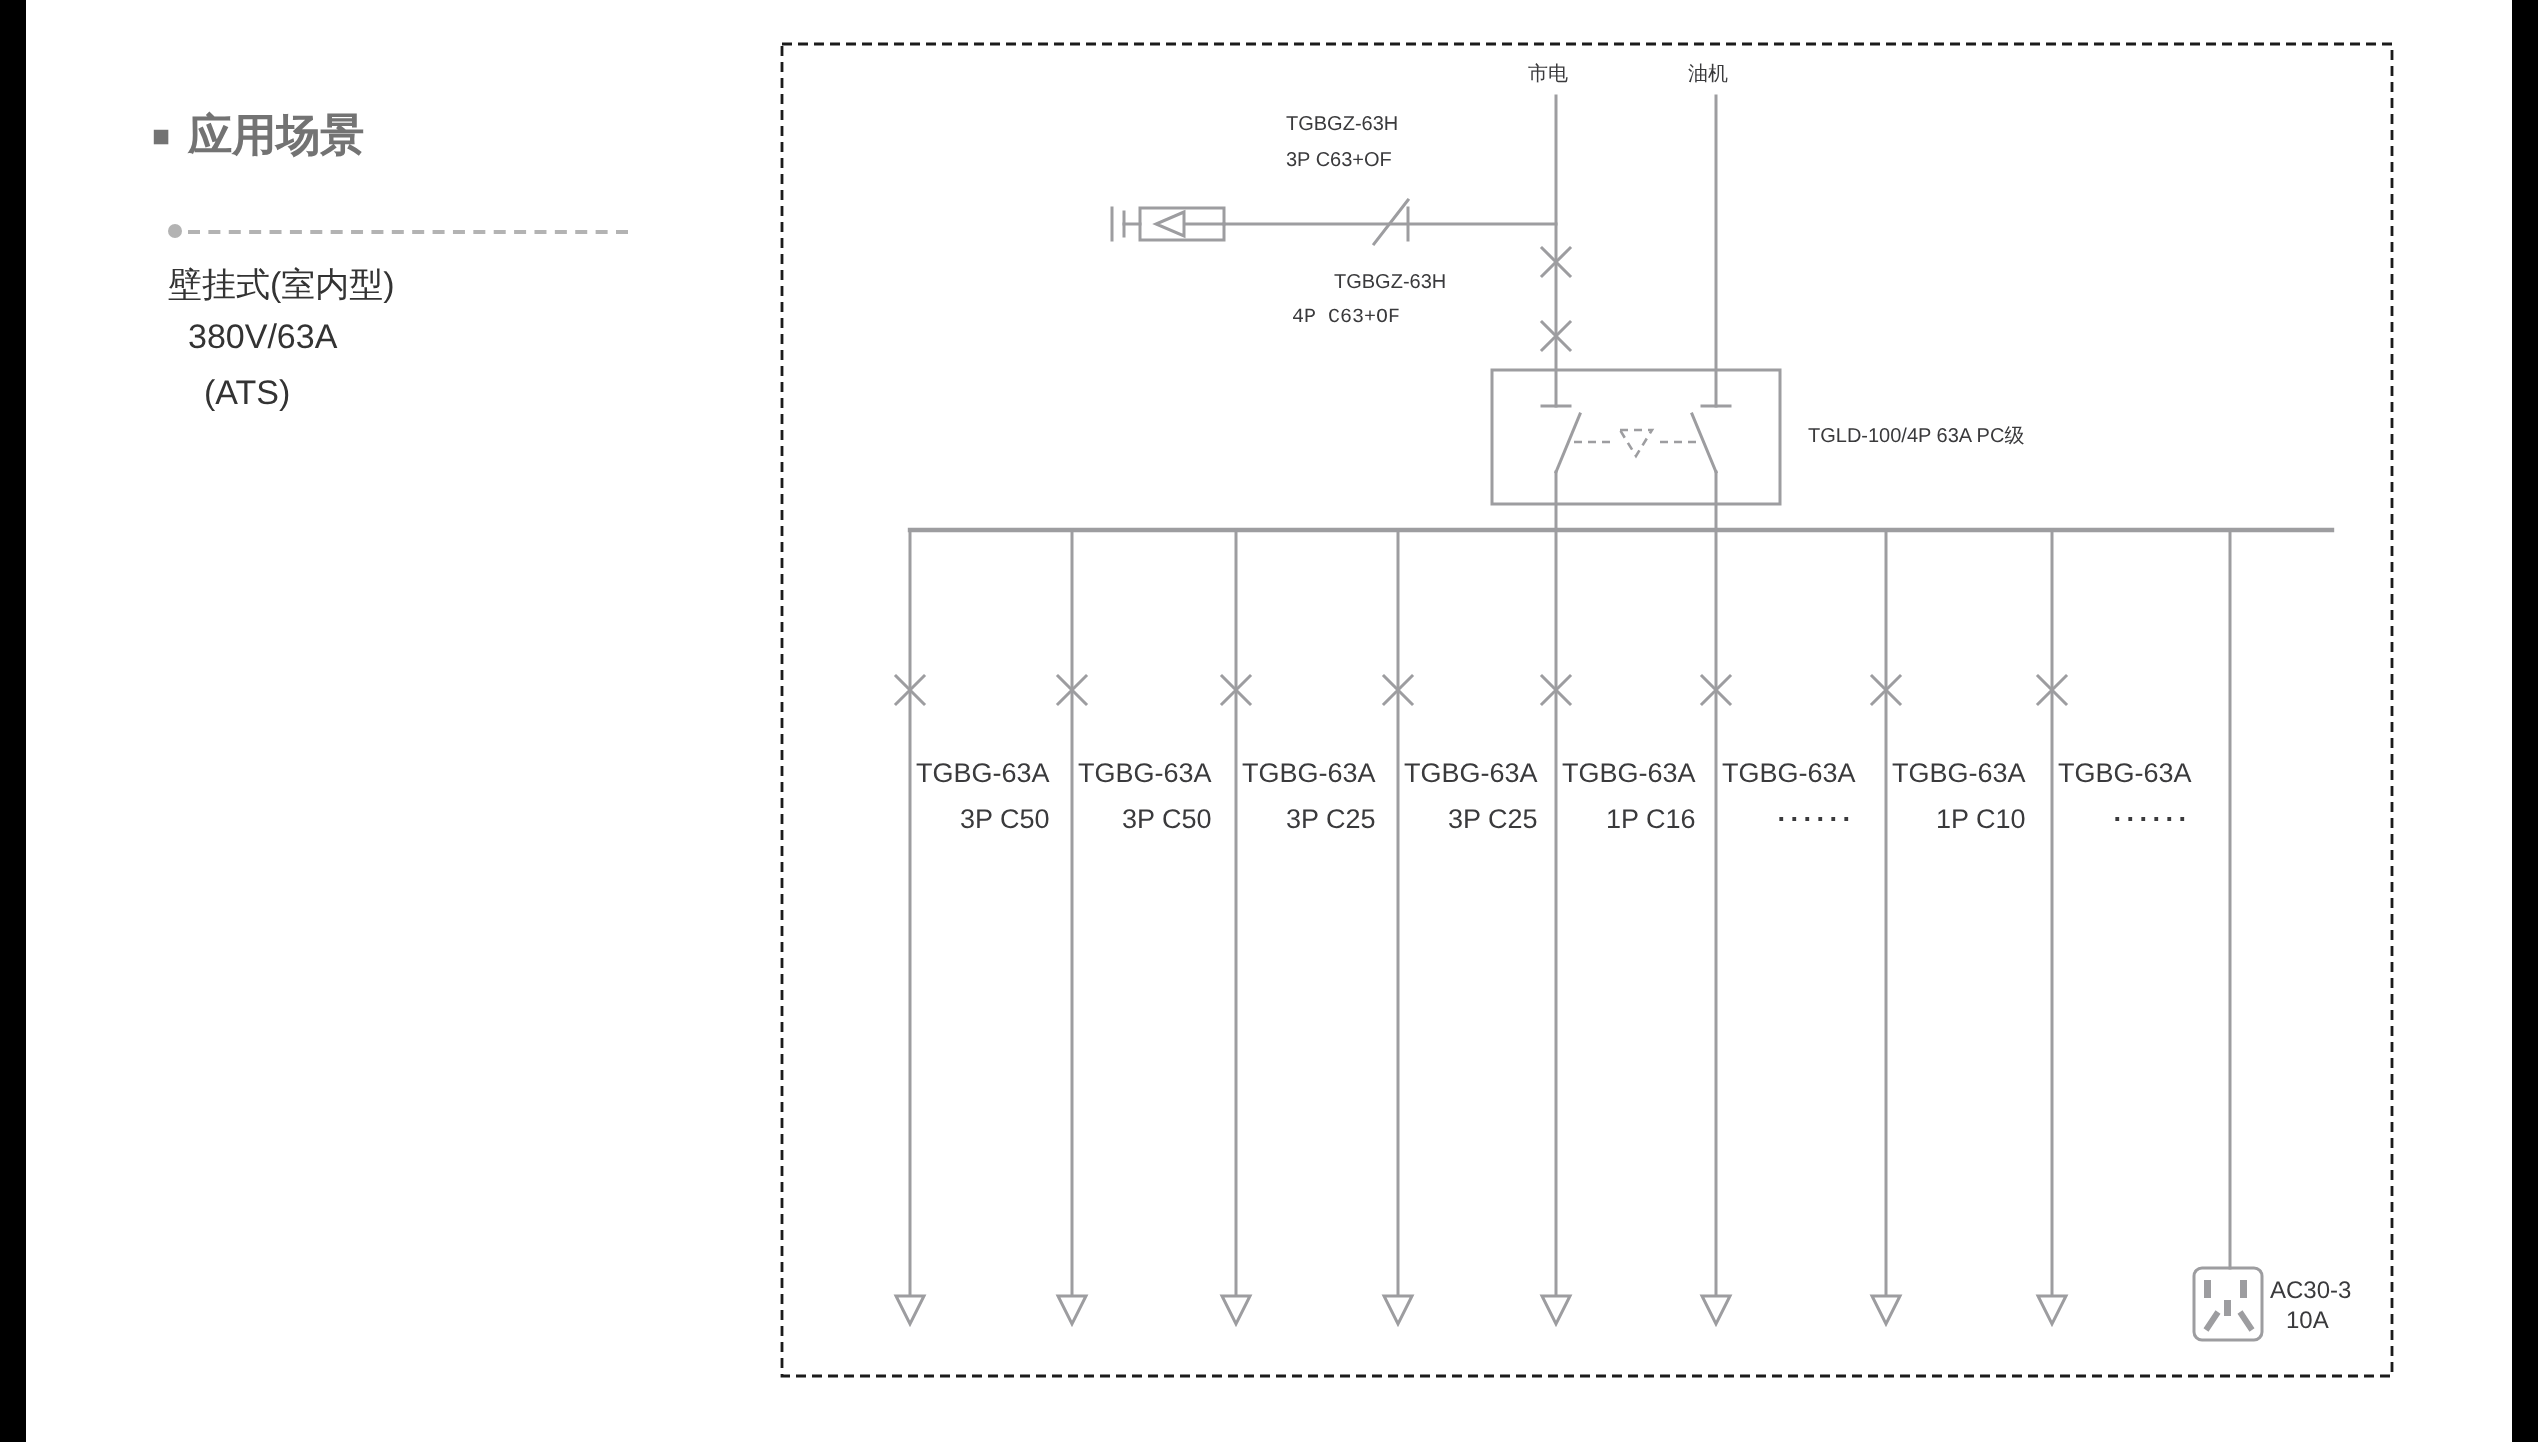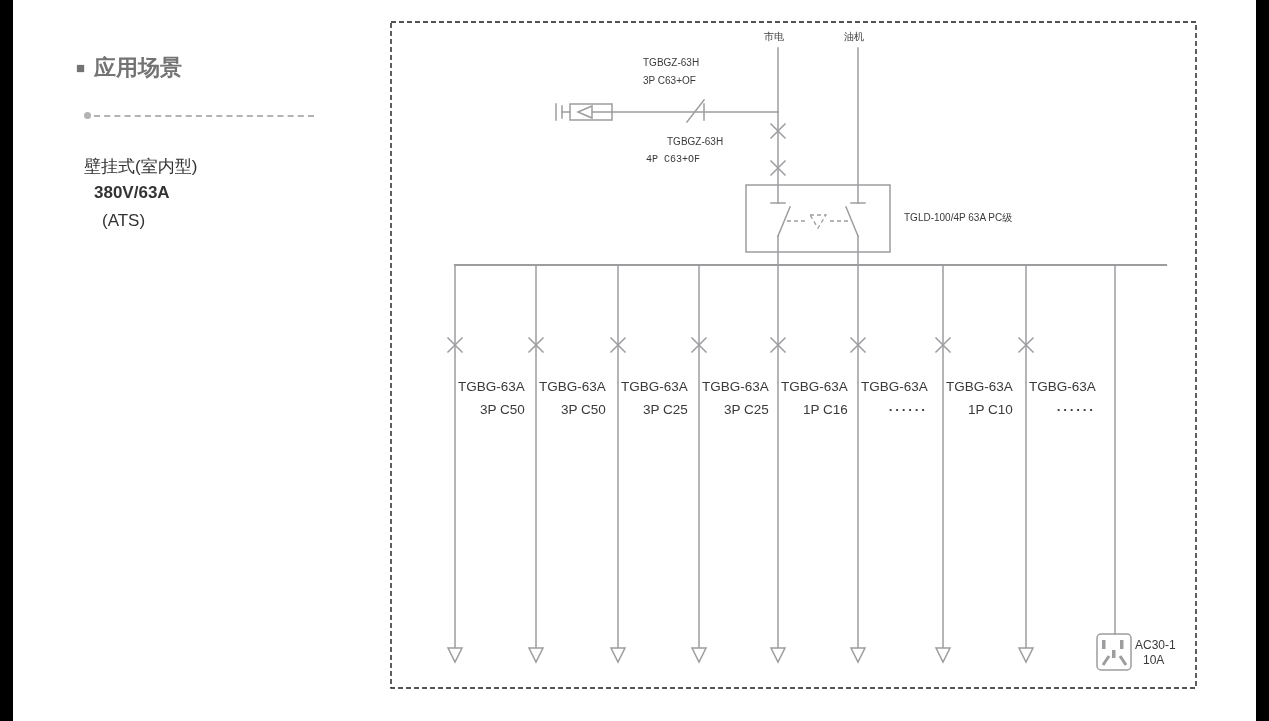--- a/index.html
+++ b/index.html
@@ -10,23 +10,23 @@
   .bar{position:absolute;top:0;height:721px;background:#000;}
   .bar-left{left:0;width:13px;}
   .bar-right{left:1256px;width:13px;}
 
   
   .title{position:absolute;left:76px;top:53px;font-size:22px;font-weight:bold;color:#737373;white-space:nowrap;}
   .title .bullet{font-size:15px;margin-right:9px;vertical-align:2px;}
   .sep{position:absolute;left:84px;top:112px;width:230px;display:flex;align-items:center;}
   .sep .dot{width:7px;height:7px;border-radius:50%;background:#b3b3b3;flex:0 0 auto;}
   .sep .dashes{flex:1;border-top:2px dashed #b3b3b3;margin-left:3px;}
-  .sub{position:absolute;font-size:17px;color:#333;white-space:nowrap;margin-top:24px;}
+  .sub{position:absolute;font-size:17px;color:#333;white-space:nowrap;}
   .sub1{left:84px;top:131px;}
-  .sub2{left:94px;top:159px;font-weight:bold;}
+  .sub2{left:94px;top:159px;}
   .sub3{left:102px;top:187px;}
 
   
   svg.diagram{position:absolute;left:0;top:0;}
   .ln{stroke:#9d9da0;stroke-width:1.5;fill:none;stroke-linecap:square;}
   .ln2{stroke:#9d9da0;stroke-width:2.2;fill:none;stroke-linecap:square;}
   .dashln{stroke:#9d9da0;stroke-width:1.3;fill:none;stroke-dasharray:4 3;}
   .border-dash{stroke:#1b1b1b;stroke-width:1.4;fill:none;stroke-dasharray:5 3;}
   .arrow{fill:#ffffff;stroke:#9d9da0;stroke-width:1.5;}
   .pin{fill:#9d9da0;stroke:none;}
@@ -185,16 +185,16 @@
   </div>
   <div class="branch-lbl" style="left:946px;">
     <div>TGBG-63A</div>
     <div>1P C10</div>
   </div>
   <div class="branch-lbl" style="left:1029px;">
     <div>TGBG-63A</div>
     <div class="dots">······</div>
   </div>
 
-  <div class="lbl-sm" style="left:1135px;top:638px;">AC30-1</div>
+  <div class="lbl-sm" style="left:1135px;top:638px;">AC30-3</div>
   <div class="lbl-sm" style="left:1143px;top:653px;">10A</div>
 
 </div>
 
 </body></html>

